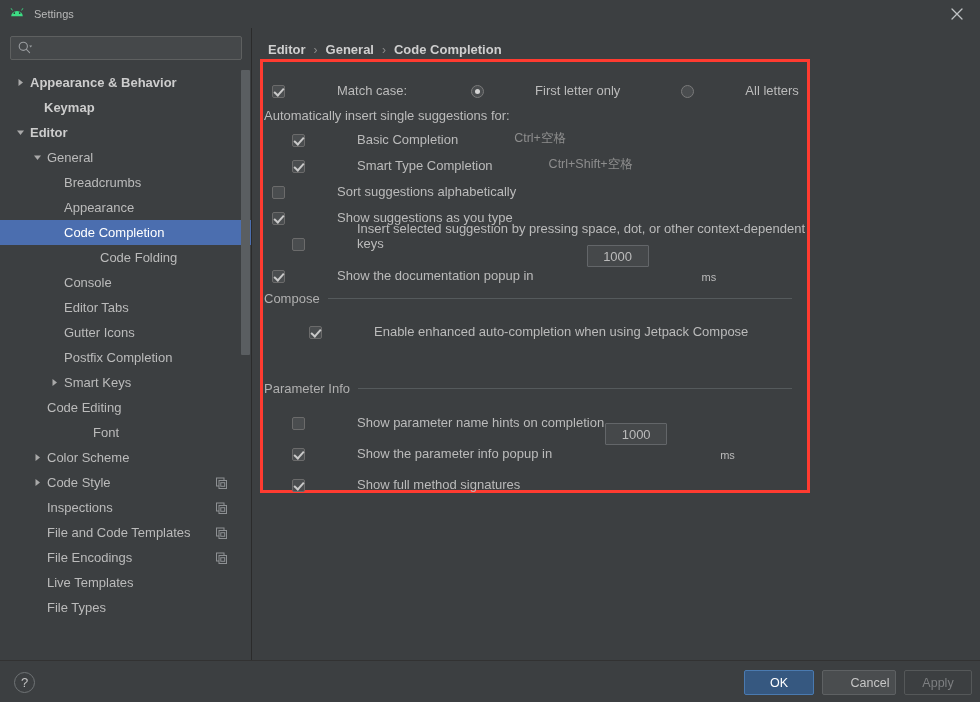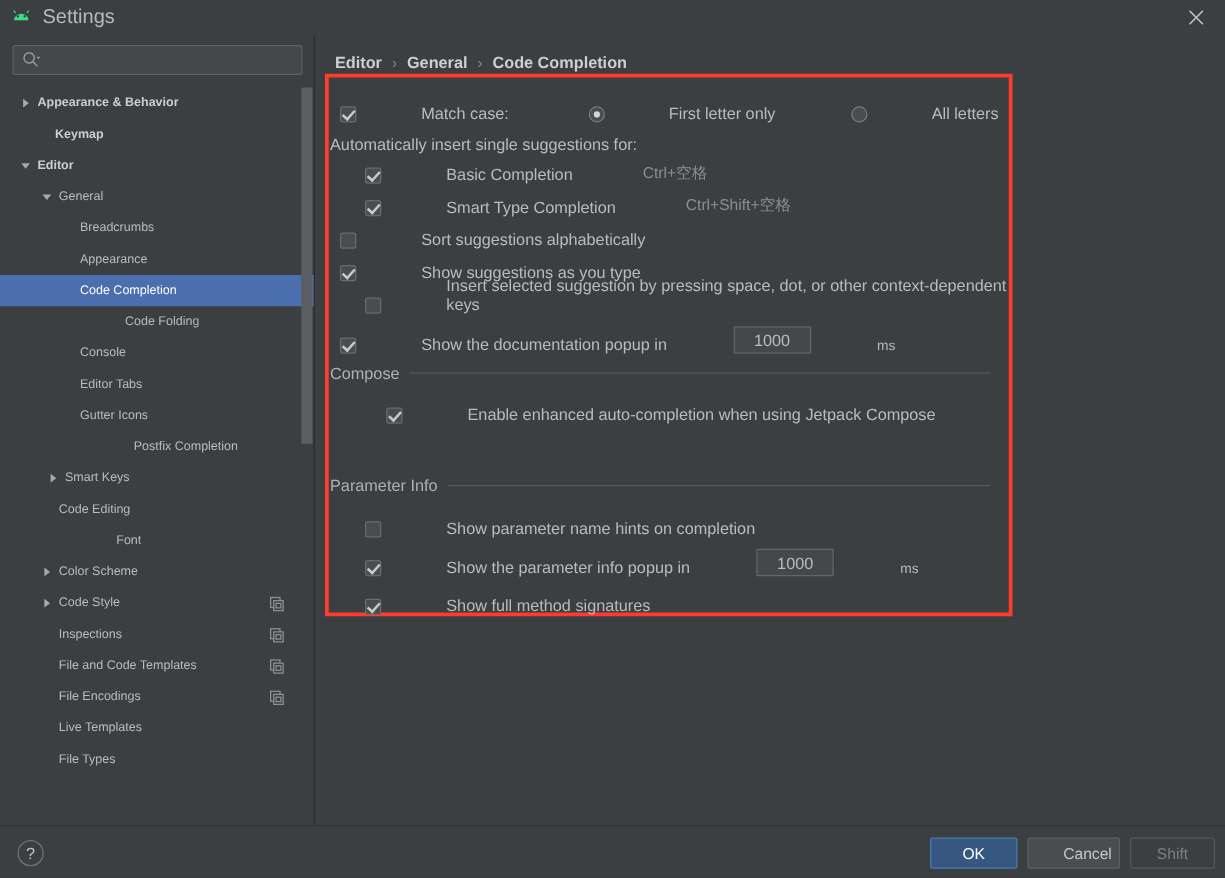--- a/index.html
+++ b/index.html
@@ -22,21 +22,21 @@
     position: absolute; left: 0; top: 0; width: 980px; height: 28px;
     background: #3c3f41;
     display: flex; align-items: center;
   }
   #title-icon {
     margin-left: 8px; width: 18px; height: 18px;
     display: flex; align-items: center; justify-content: center;
   }
   #title-text {
     margin-left: 8px;
-    font-size: 16px;
+    font-size: 11px;
     color: #b9b9b9;
   }
   #close-btn {
     position: absolute; right: 0; top: 0;
     width: 46px; height: 28px;
     display: flex; align-items: center; justify-content: center;
     cursor: pointer;
   }
 
   
@@ -64,21 +64,21 @@
     font-family: "Liberation Sans", sans-serif;
     font-size: 12px;
     padding: 0 4px;
   }
 
   #tree { position: relative; margin-top: 4px; }
   .tree-row {
     position: relative;
     height: 25px;
     display: flex; align-items: center;
-    font-size: 10px;
+    font-size: 13px;
     color: #bbbbbb;
     cursor: default;
     white-space: nowrap;
   }
   .tree-row.selected { background: #4b6eaf; color: #ffffff; }
   .tree-row.bold { font-weight: bold; color: #cdcdcd; }
   .tree-arrow {
     width: 13px; height: 13px;
     margin-right: 3px;
     flex: 0 0 auto;
@@ -177,21 +177,21 @@
 
   .numfield {
     width: 62px; height: 22px;
     background: #45484a;
     border: 1px solid #636669;
     color: #bbbbbb;
     font-family: "Liberation Sans", sans-serif;
     font-size: 13px;
     text-align: center;
     outline: none;
-    margin: 0 9px;
+    margin: 16px 9px;
     border-radius: 1px;
   }
   .unit { color: #bbbbbb; font-size: 11px; }
 
   .section-head {
     display: flex; align-items: center;
     font-size: 13px; color: #b0b0b0;
     height: 20px;
   }
   .section-head .hr {
@@ -324,25 +324,25 @@
           <span class="tree-label">Console</span>
         </div>
         <div class="tree-row" style="padding-left: 48px;">
           <span class="tree-arrow empty"></span>
           <span class="tree-label">Editor Tabs</span>
         </div>
         <div class="tree-row" style="padding-left: 48px;">
           <span class="tree-arrow empty"></span>
           <span class="tree-label">Gutter Icons</span>
         </div>
-        <div class="tree-row" style="padding-left: 48px; margin-left: 43px;">
+        <div class="tree-row" style="padding-left: 48px;">
           <span class="tree-arrow empty"></span>
           <span class="tree-label">Postfix Completion</span>
         </div>
-        <div class="tree-row" style="padding-left: 36px;">
+        <div class="tree-row" style="padding-left: 48px;">
           <span class="tree-arrow">
             <svg width="9" height="9" viewBox="0 0 9 9">
               <path d="M2.5 1 L2.5 8 L7 4.5 Z" fill="#a9a9a9"></path>
             </svg>
           </span>
           <span class="tree-label">Smart Keys</span>
         </div>
         <div class="tree-row" style="padding-left: 31px;">
           <span class="tree-arrow empty"></span>
           <span class="tree-label">Code Editing</span>
@@ -505,16 +505,16 @@
         <span class="cb-label">Show full method signatures</span>
       </div>
 
     </div>
   </div>
 
   <div id="footer">
     <div id="help-btn">?</div>
     <div class="btn" id="ok-btn">OK</div>
     <div class="btn" id="cancel-btn">Cancel</div>
-    <div class="btn" id="apply-btn">Shift</div>
+    <div class="btn" id="apply-btn">Apply</div>
   </div>
 
 </div>
 
 </body></html>

